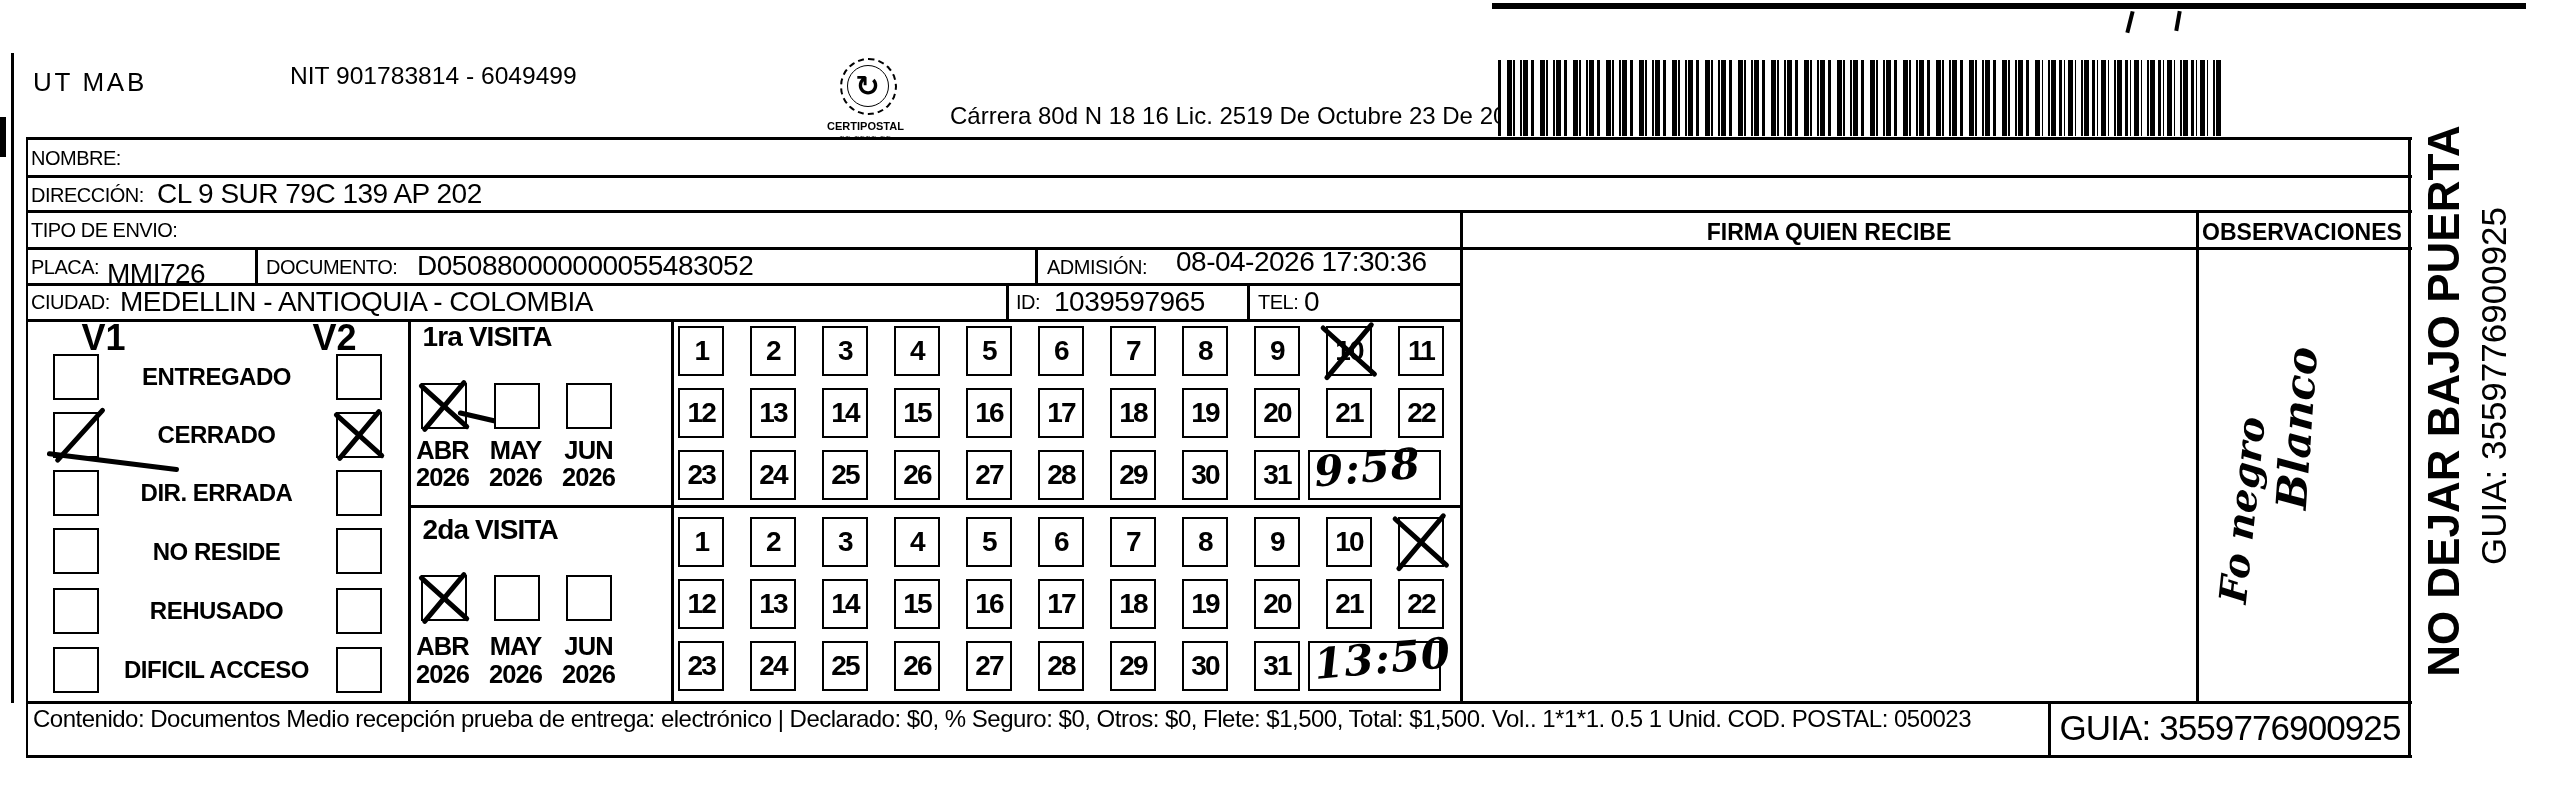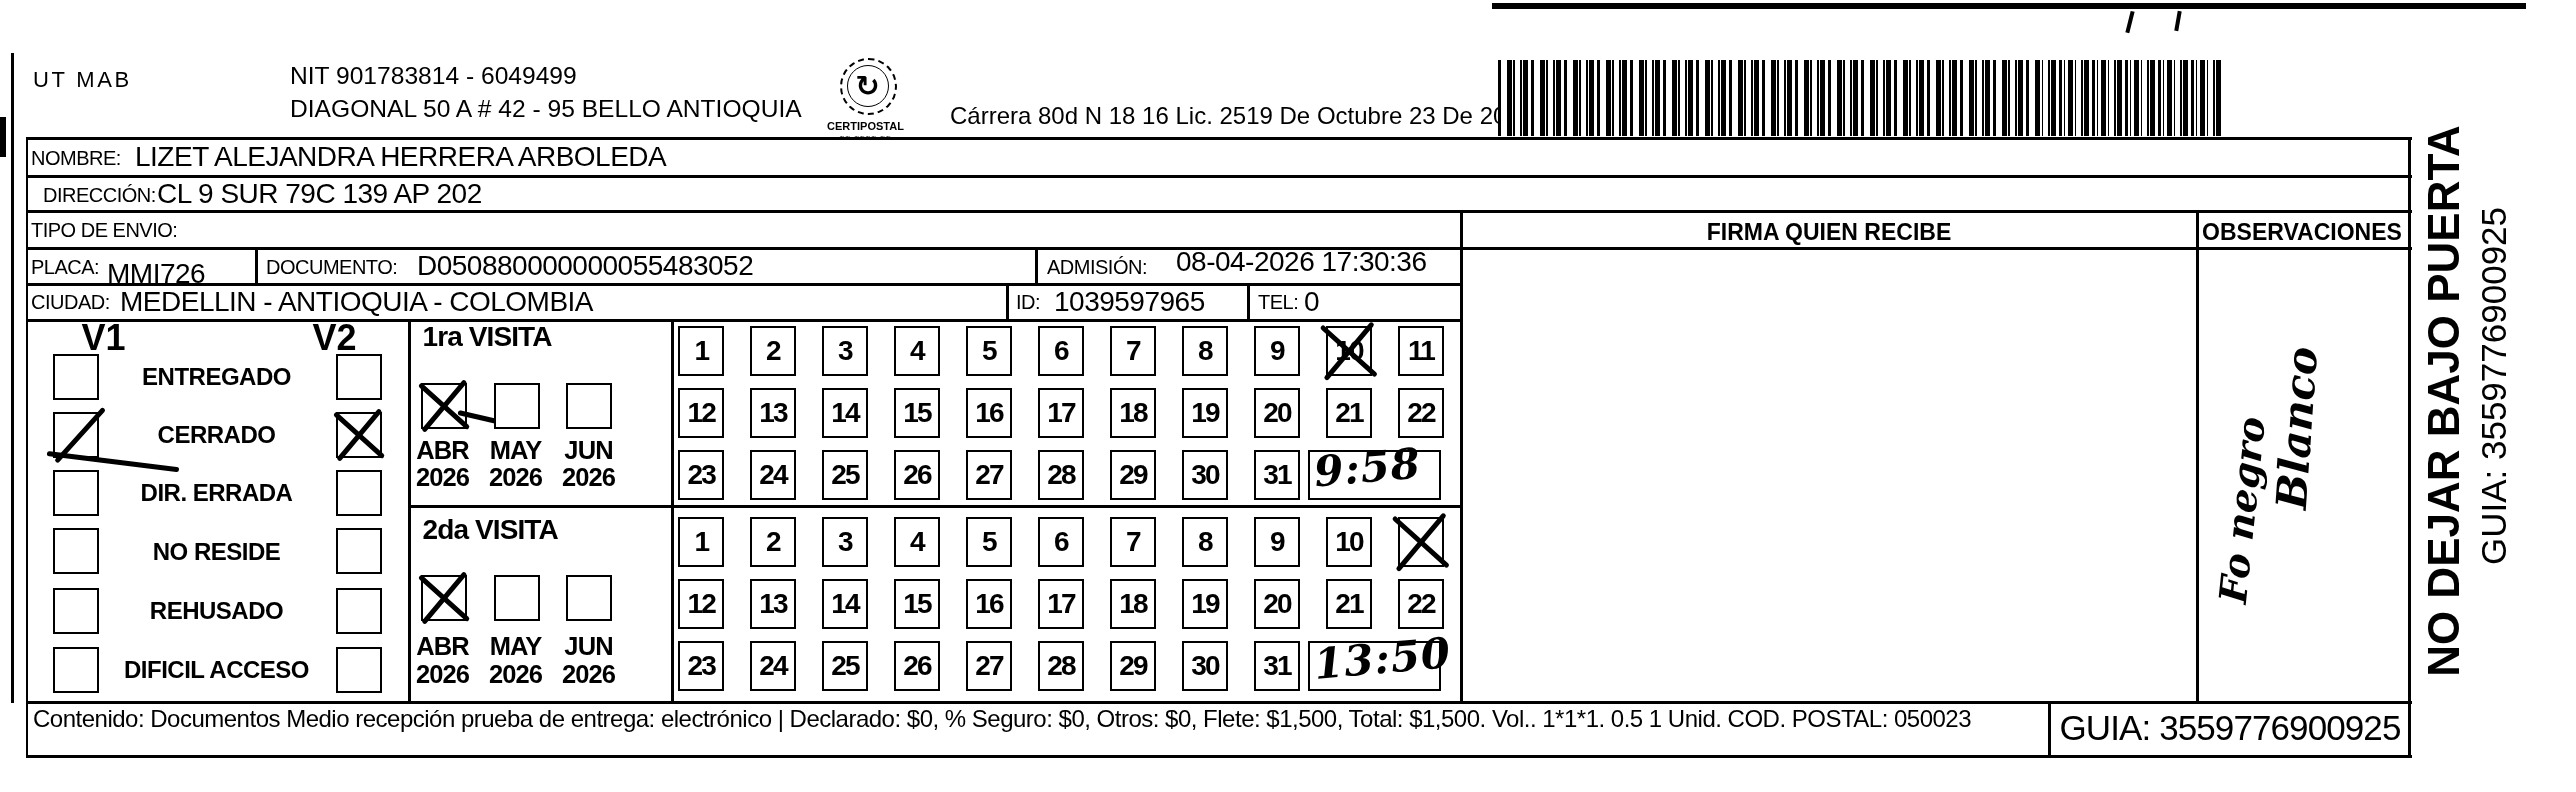--- a/index.html
+++ b/index.html
@@ -45,23 +45,22 @@
 <body>
 
 <div id="doc">
 
   <div class="hl" style="left:1492px;top:2.7px;width:1034px;height:6.4px;"></div>
   <div class="vl" style="left:2128px;top:11px;height:22px;width:3.6px;transform:rotate(14deg);"></div>
   <div class="vl" style="left:2176px;top:11px;height:20px;width:3.6px;transform:rotate(10deg);"></div>
   <div class="vl" style="left:11px;top:53px;height:650px;"></div>
   <div class="vl" style="left:0;top:117px;height:40px;width:5.5px;"></div>
 
-  <div class="abs" style="left:33px;top:67px;font-size:22px;letter-spacing:2.7px;">UT MAB</div>
+  <div class="abs" style="left:33px;top:67px;font-size:26px;letter-spacing:2.7px;">UT MAB</div>
   <div class="abs" style="left:290px;top:62px;font-size:24.6px;">NIT 901783814 - 6049499</div>
-  <div class="abs" style="left:290px;top:95px;font-size:24.6px;">DIAGONAL 50 A # 42 - 95  BELLO  ANTIOQUIA</div>
   <div class="logo-ring">
     <div class="logo-inner">↻</div>
   </div>
   <div class="logo-cap">CERTIPOSTAL</div>
   <div class="logo-sub">~~ ~~~~ ~~</div>
   <div class="abs" style="left:950px;top:102px;font-size:24px;">Cárrera 80d N 18 16  Lic. 2519 De Octubre 23 De 2015</div>
   <div class="barcode"></div>
 
   <div class="hl" style="left:25.5px;top:137px;width:2386px;"></div>
   <div class="hl" style="left:25.5px;top:175px;width:2386px;"></div>
@@ -78,22 +77,21 @@
   <div class="vl" style="left:2196px;top:210px;height:491px;"></div>
   <div class="vl" style="left:255px;top:247px;height:36px;"></div>
   <div class="vl" style="left:1035px;top:247px;height:36px;"></div>
   <div class="vl" style="left:1006px;top:283px;height:36px;"></div>
   <div class="vl" style="left:1247px;top:283px;height:36px;"></div>
   <div class="vl" style="left:408px;top:319px;height:382px;"></div>
   <div class="vl" style="left:671px;top:319px;height:382px;"></div>
   <div class="vl" style="left:2048px;top:701px;height:56px;"></div>
 
   <span class="lbl" style="left:31px;top:147px;">NOMBRE:</span>
-  <span class="val" style="left:135px;top:141px;">LIZET ALEJANDRA HERRERA ARBOLEDA</span>
-  <span class="lbl" style="left:31px;top:184px;margin-left:12px;">DIRECCIÓN:</span>
+  <span class="lbl" style="left:31px;top:184px;">DIRECCIÓN:</span>
   <span class="val" style="left:157px;top:178px;">CL 9 SUR 79C 139 AP 202</span>
   <span class="lbl" style="left:31px;top:219px;">TIPO DE ENVIO:</span>
   <span class="lbl" style="left:31px;top:256px;">PLACA:</span>
   <span class="val" style="left:107px;top:250px;margin-top:8px;">MMI726</span>
   <span class="lbl" style="left:266px;top:256px;">DOCUMENTO:</span>
   <span class="val" style="left:417px;top:250px;">D050880000000055483052</span>
   <span class="lbl" style="left:1047px;top:256px;">ADMISIÓN:</span>
   <span class="val" style="left:1176px;top:246px;">08-04-2026 17:30:36</span>
   <span class="lbl" style="left:31px;top:291px;">CIUDAD:</span>
   <span class="val" style="left:120px;top:286px;">MEDELLIN - ANTIOQUIA - COLOMBIA</span>

